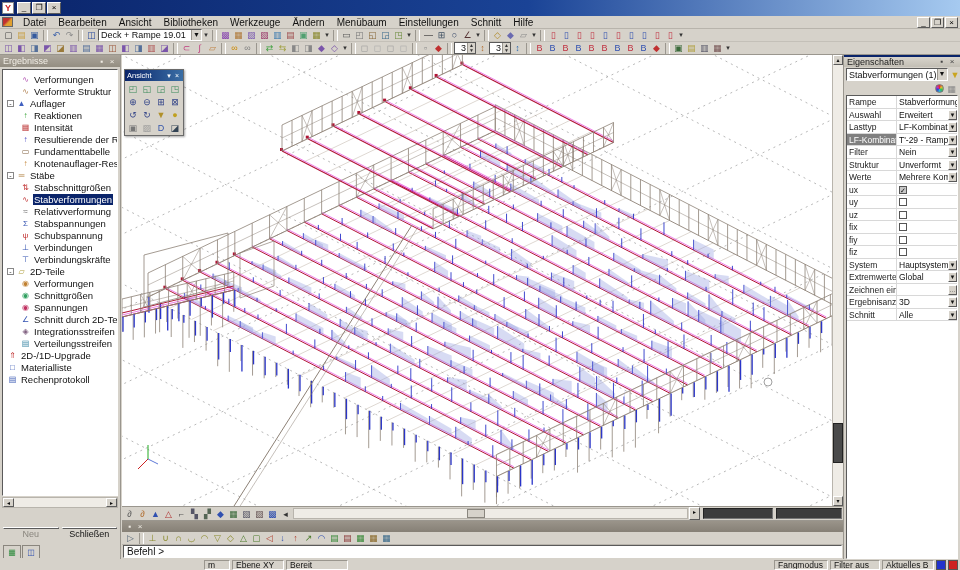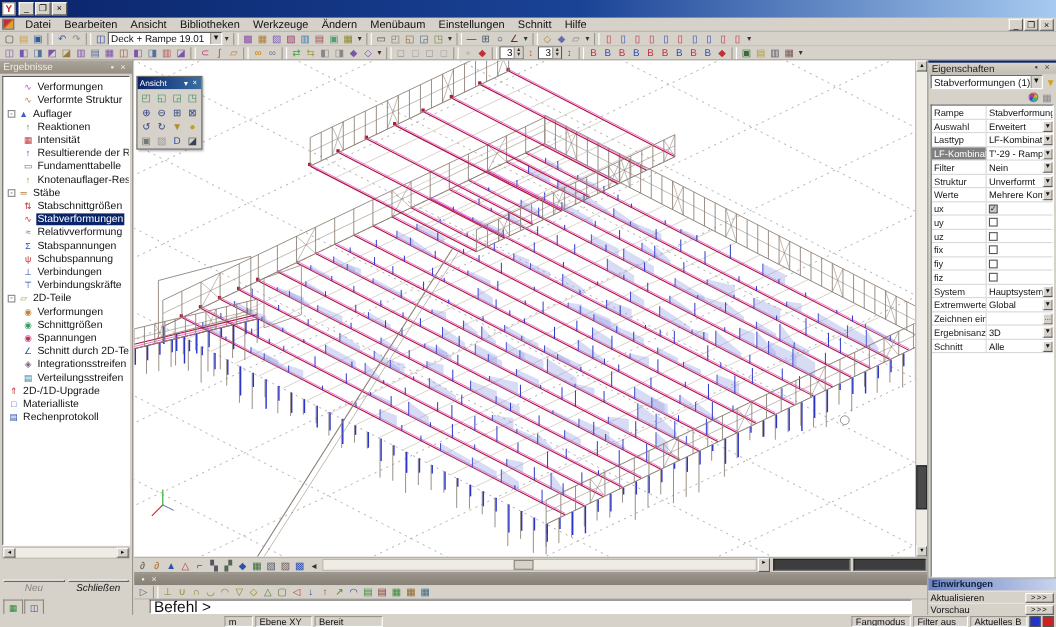--- a/index.html
+++ b/index.html
@@ -42,21 +42,21 @@
   .panel-title .pt { flex:1; white-space:nowrap; overflow:hidden; }
   .pin-glyph,.close-glyph { width:10px; text-align:center; font-size:8px; color:#f0ece4; }
   #tree-box { flex:1; background:#fff; border:1px solid; border-color:#5a5a5a #fff #fff #5a5a5a; margin:2px 2px 0 2px; overflow:hidden; padding-top:3px; }
   .tree-row { height:12px; display:flex; align-items:center; white-space:nowrap; overflow:hidden; }
   .tree-exp { width:7px; height:7px; border:1px solid #888; background:#fff; font-size:7px; line-height:5px; text-align:center; margin-right:2px; flex:0 0 auto; color:#333; }
   .tree-ico { width:11px; font-size:8px; text-align:center; margin-right:2px; flex:0 0 auto; }
   .tree-lbl { font-size:9.5px; padding:0 1px; }
   .tree-lbl.sel { background:#0a246a; color:#fff; }
   #lp-hscroll { height:11px; margin:1px 2px; background:#efece6; border:1px solid #b8b4ac; display:flex; }
   .scr-btn { width:11px; height:100%; background:#d6d2ca; border:1px solid; border-color:#fff #5a5a5a #5a5a5a #fff; font-size:6px; line-height:8px; text-align:center; }
-  #lp-buttons { height:17px; display:flex; gap:3px; padding:18px 3px;font-style:italic; }
+  #lp-buttons { height:17px; display:flex; gap:3px; padding:18px 3px; }
   .btn { flex:1; background:#d6d2ca; border:1px solid; border-color:#fff #5a5a5a #5a5a5a #fff; font-size:9px; text-align:center; line-height:13px; }
   .btn.disabled { color:#8a867e; }
   #lp-tabs { height:14px; display:flex; padding-left:3px; gap:1px; }
   .lp-tab { width:18px; height:13px; background:#d6d2ca; border:1px solid #8a867e; border-bottom:none; display:flex; align-items:center; justify-content:center; font-size:8px; }
 
   #center { position:absolute; left:122px; right:117px; top:0; height:100%; display:flex; flex-direction:column; }
   #viewport { position:relative; height:452px; background:#fff; border-bottom:1px solid #9a968e; overflow:hidden; flex:0 0 auto; }
   #model { position:absolute; left:0; top:0; }
   #vscroll { position:absolute; right:0; top:0; width:11px; height:100%; background:#efece6; border-left:1px solid #b8b4ac; }
   #vthumb { position:absolute; left:0; width:100%; background:#4a4a4a; border:1px solid #222; }
@@ -68,21 +68,21 @@
   #ansicht-grid .icon { width:14px; height:13px; }
 
   #vp-bottom { height:14px; display:flex; align-items:center; background:#d6d2ca; border-bottom:1px solid #9a968e; padding:0 1px; flex:0 0 auto; }
   #hscroll { flex:1; height:11px; background:#efece6; border:1px solid #b8b4ac; position:relative; margin:0 1px; }
   #hthumb { position:absolute; top:0; height:100%; background:#d6d2ca; border:1px solid #8a867e; }
   .navbox { width:70px; height:11px; background:#3d3d3d; border:1px solid; border-color:#222 #777 #777 #222; margin-left:3px; flex:0 0 auto; }
 
   #bz-title { height:11px; background:linear-gradient(#9a948a,#86randomize8076); background:linear-gradient(#9a948a,#868076); color:#ece8e0; font-size:8.5px; display:flex; align-items:center; padding:0 3px; flex:0 0 auto; }
   #bz-title .pt { flex:1; }
   #bz-icons { height:13px; display:flex; align-items:center; background:#d6d2ca; padding:0 2px; border-bottom:1px solid #b8b4ac; flex:0 0 auto; }
-  #bz-input { height:13px; background:#fff; border:1px solid; border-color:#5a5a5a #fff #fff #5a5a5a; margin:0 14px; font-size:14px; line-height:11px; padding-left:3px; flex:0 0 auto; }
+  #bz-input { height:13px; background:#fff; border:1px solid; border-color:#5a5a5a #fff #fff #5a5a5a; margin:0 1px; font-size:10px; line-height:11px; padding-left:3px; flex:0 0 auto; }
 
   #right-panel { position:absolute; right:0; top:0; width:117px; height:100%; background:#d6d2ca; border-left:1px solid #9a968e; display:flex; flex-direction:column; }
   #eg-title { height:12px; background:linear-gradient(#d8d4cc,#c2beb4); color:#222; font-size:9px; display:flex; align-items:flex-start; padding:0 3px; border-top:2px solid #0a246a; }
   #eg-title .pt { flex:1; }
   #eg-title span.ctl { width:10px; text-align:center; font-size:8px; color:#444; }
   #eg-toolbar { height:15px; display:flex; align-items:center; padding:1px 2px; gap:1px; }
   #eg-combo { flex:1; height:13px; }
   #eg-icons2 { height:13px; display:flex; justify-content:flex-end; padding-right:4px; gap:3px; align-items:center; }
   #palette-icon { width:9px; height:9px; border-radius:50%; background:conic-gradient(#e03030,#e0c030,#30c050,#30b0d0,#3040d0,#c030c0,#e03030); border:1px solid #777; }
   #prop-grid { flex:1; background:#fff; border:1px solid; border-color:#5a5a5a #fff #fff #5a5a5a; margin:0 2px; overflow:hidden; }
@@ -1539,33 +1539,20 @@
             </div>
           </div>
           <div class="pg-row">
             <div class="pg-lbl">Schnitt</div>
             <div class="pg-val">
               <div class="vt">Alle</div>
               <div class="pg-dd">▼</div>
             </div>
           </div>
         </div>
-      <div id="einwirkungen">
-        <div id="ew-title">Einwirkungen</div>
-        <div id="ew-rows">
-            <div class="ew-row">
-              <div class="ew-lbl">Aktualisieren</div>
-              <div class="ew-btn">&gt;&gt;&gt;</div>
-            </div>
-            <div class="ew-row">
-              <div class="ew-lbl">Vorschau</div>
-              <div class="ew-btn">&gt;&gt;&gt;</div>
-            </div>
-          </div>
-      </div>
     </div>
 
   </div>
 
   <div id="statusbar">
       <div class="st-cell" style="width: 200px; border: none;"></div>
       <div class="st-cell" style="width: 26px;">m</div>
       <div class="st-cell" style="width: 52px;">Ebene XY</div>
       <div class="st-cell" style="width: 62px;">Bereit</div>
       <div class="st-fill"></div>

